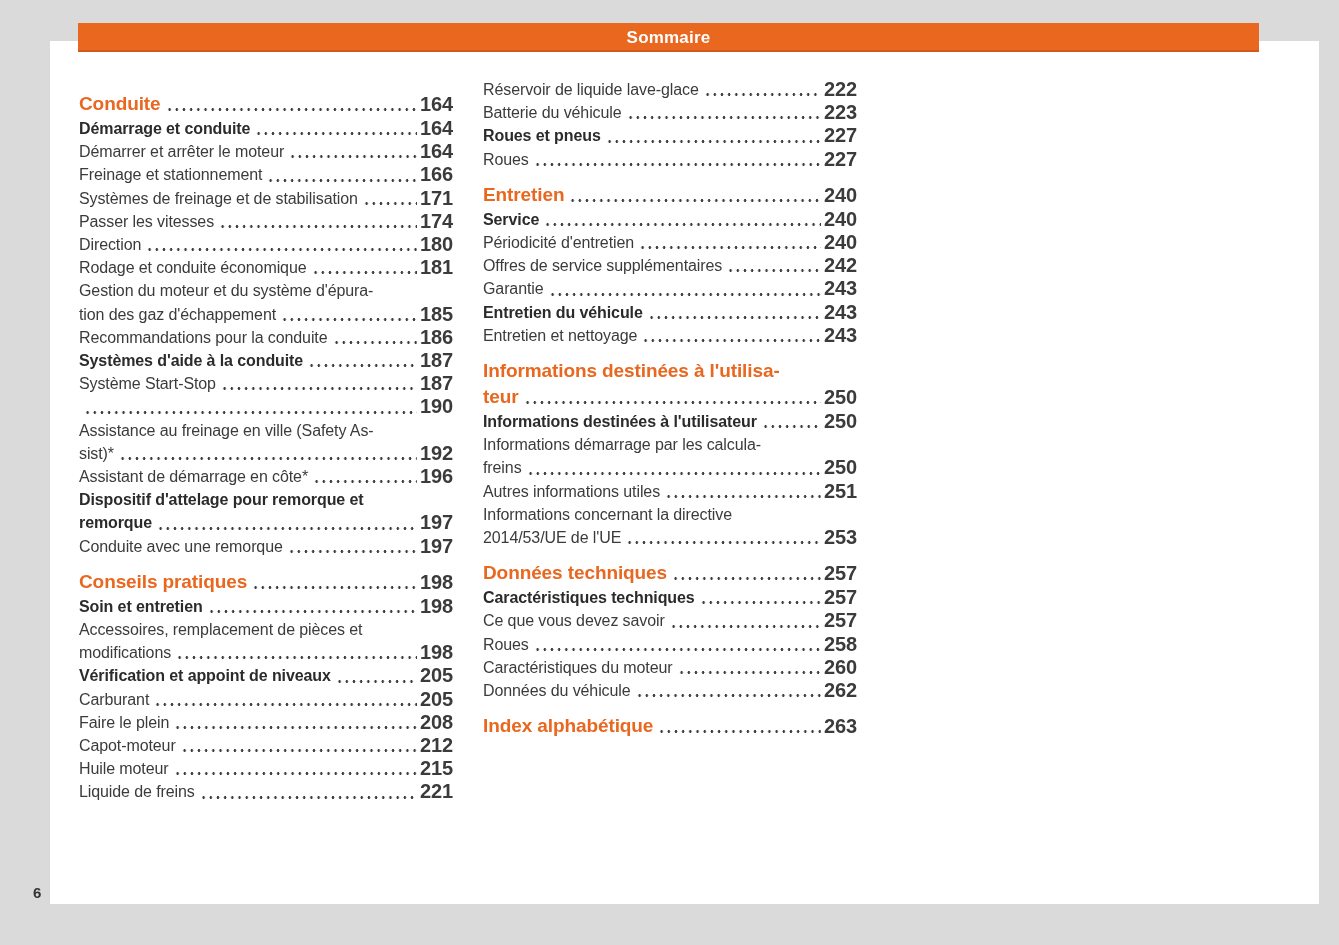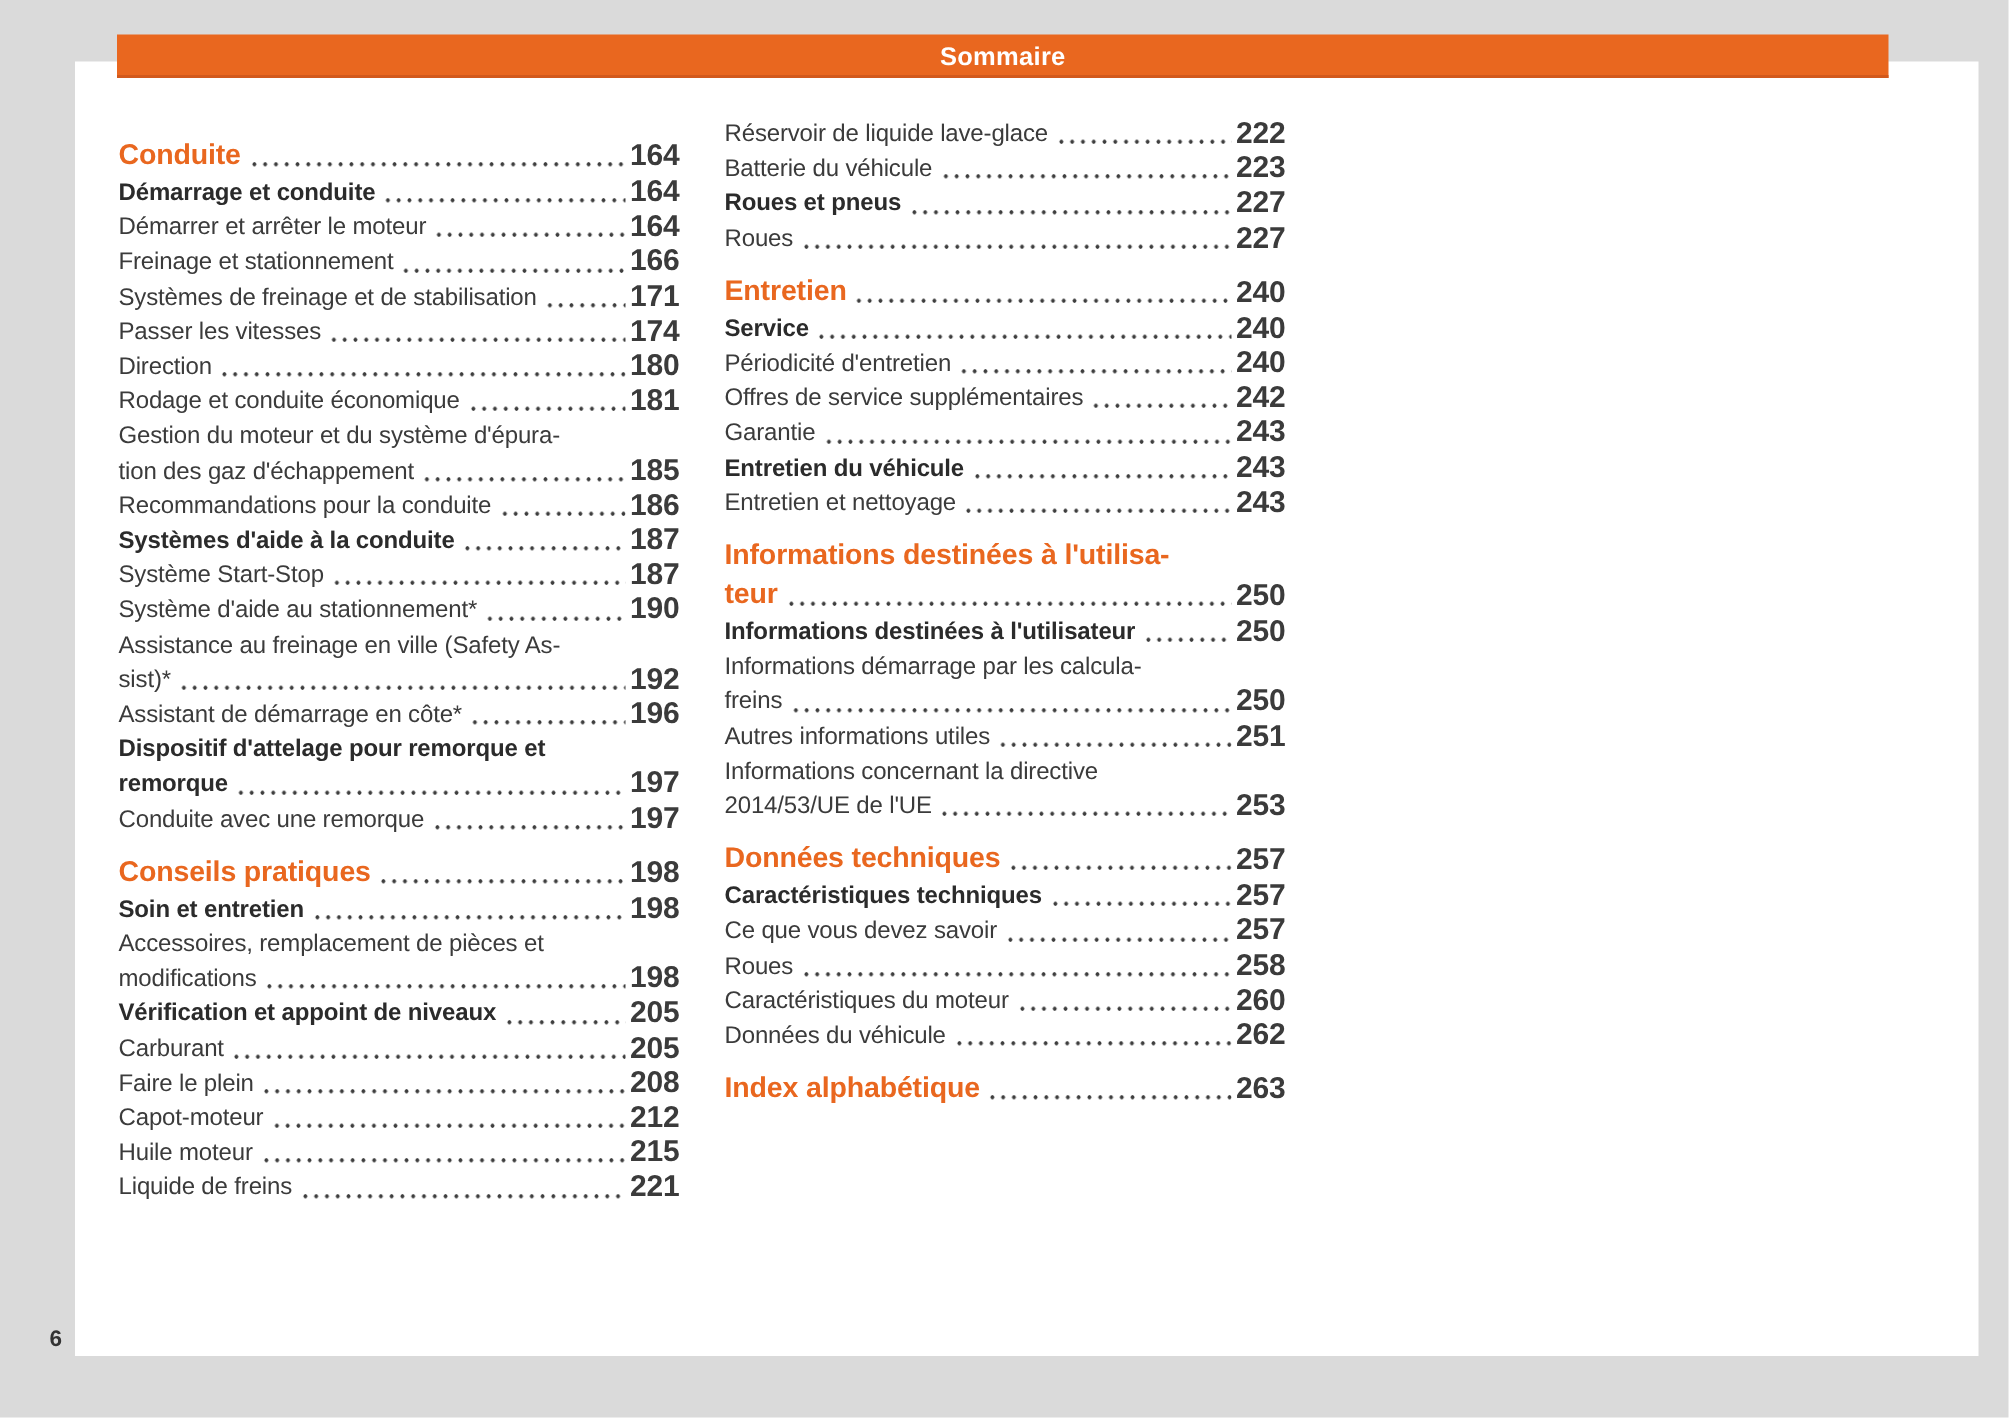--- a/index.html
+++ b/index.html
@@ -156,21 +156,20 @@
         </div>
         <div class="entry normal">
           <div class="row">
             <span class="lbl">Système Start-Stop</span>
             <span class="dots"></span>
             <span class="pg">187</span>
           </div>
         </div>
         <div class="entry normal">
           <div class="row">
-            <span class="lbl">Système d'aide au stationnement*</span>
             <span class="dots"></span>
             <span class="pg">190</span>
           </div>
         </div>
         <div class="entry normal">
           <div class="row">
             <span class="lbl">Assistance au freinage en ville (Safety As-</span>
           </div>
           <div class="row">
             <span class="lbl">sist)*</span>

